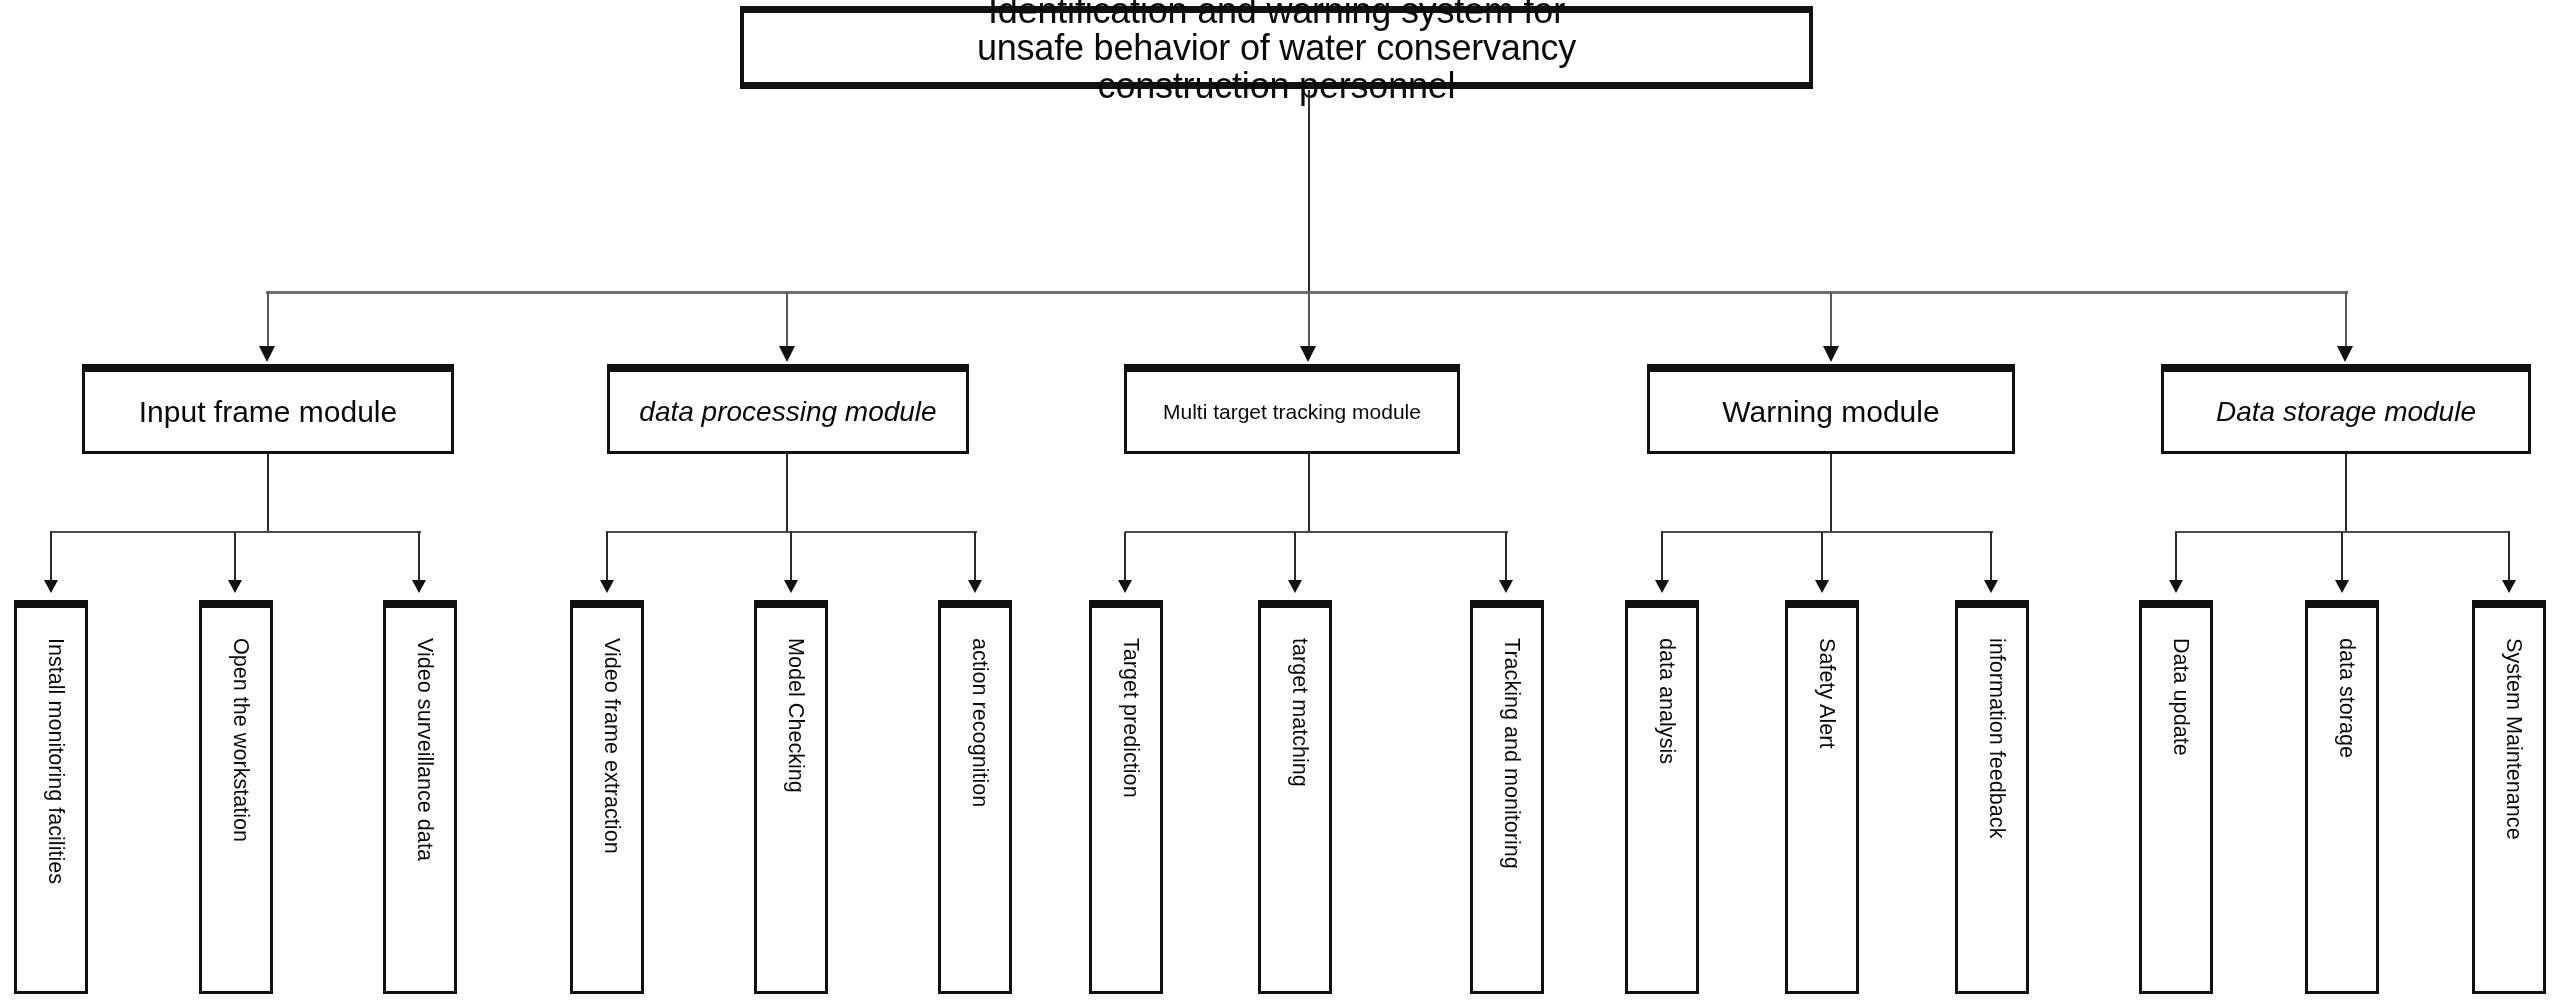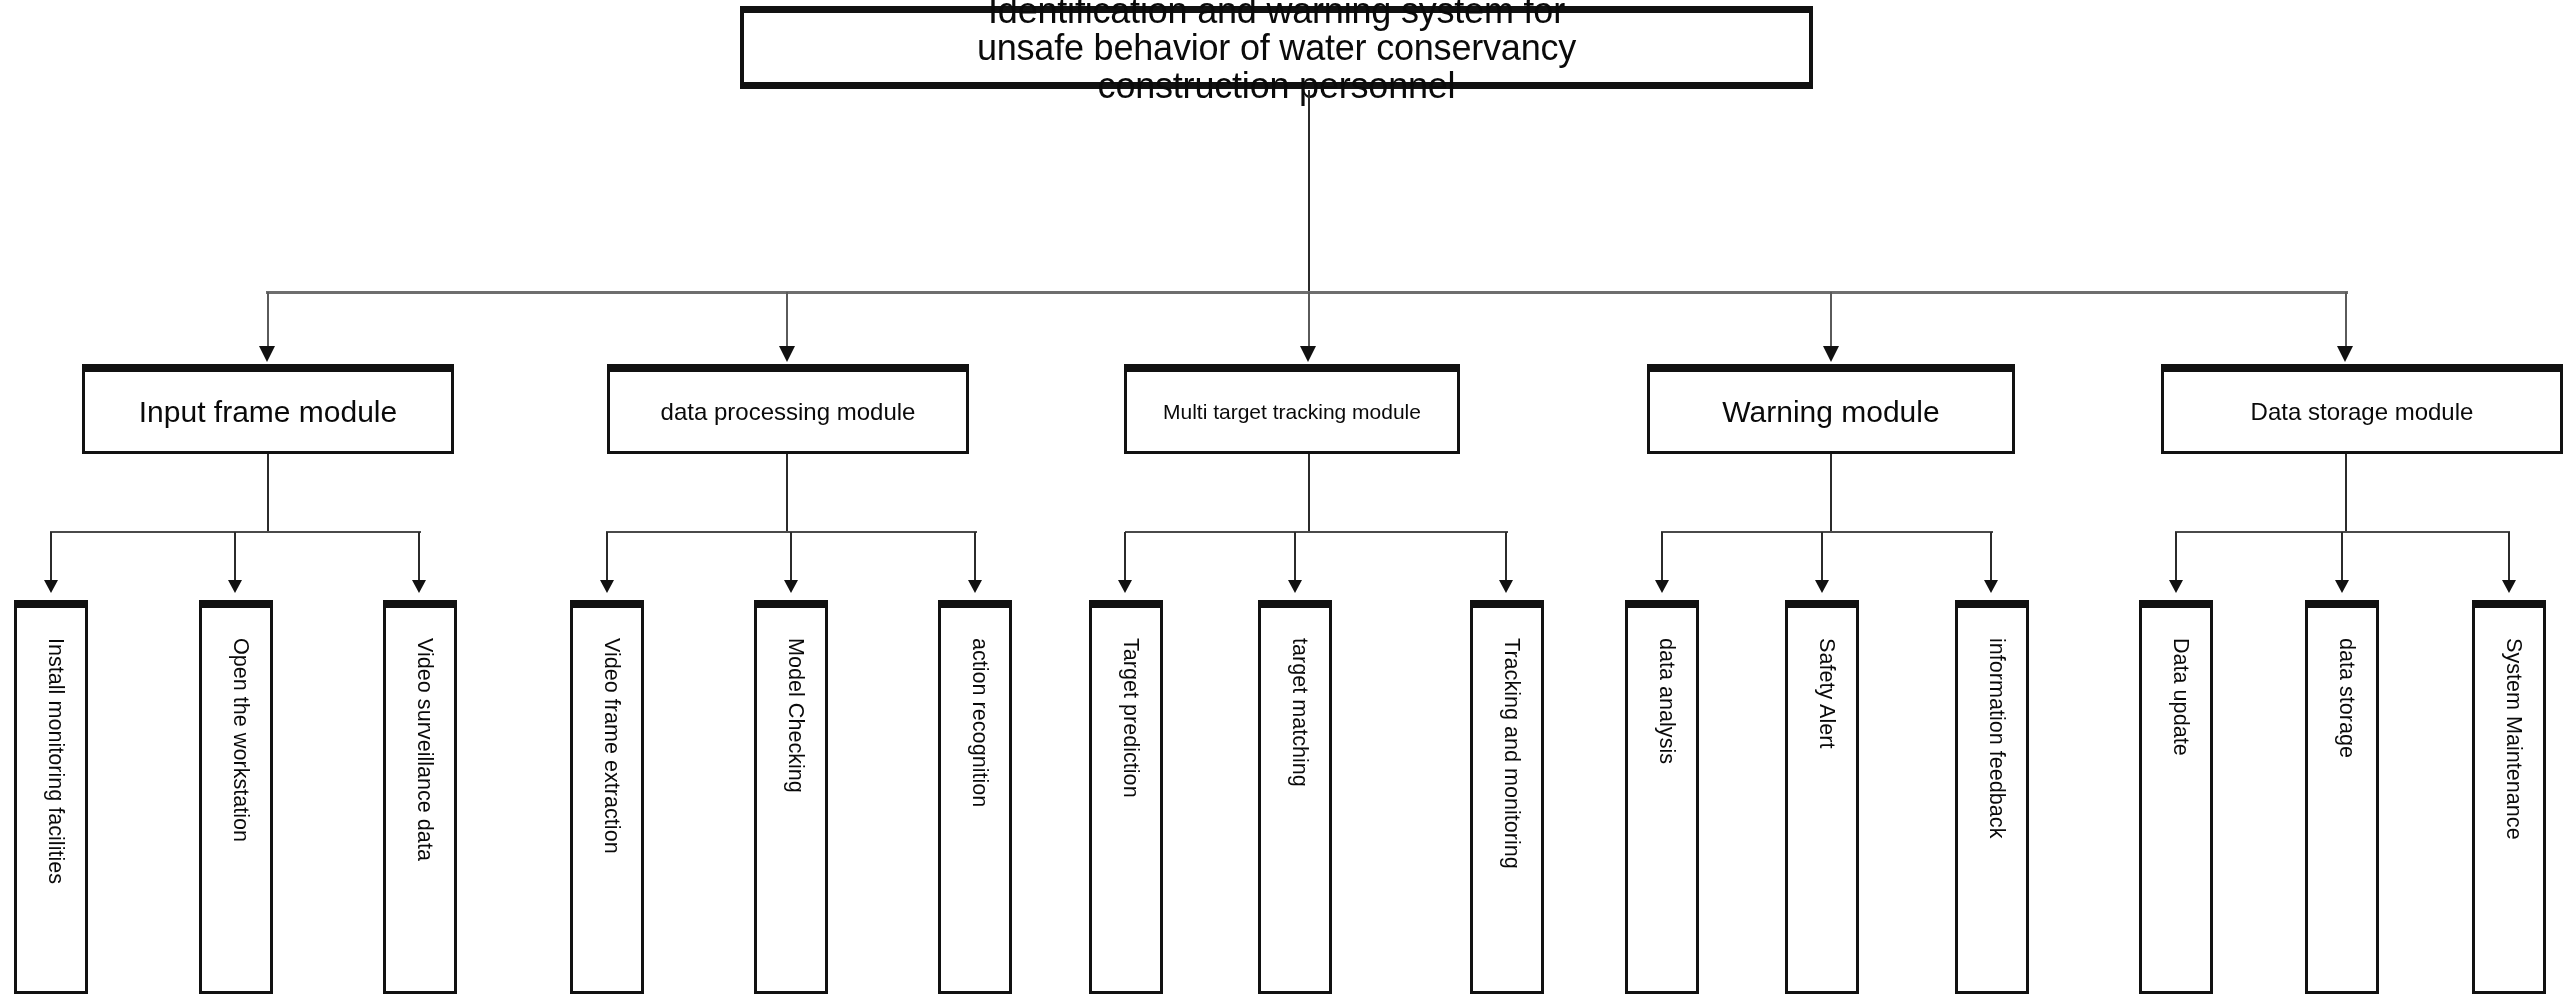--- a/index.html
+++ b/index.html
@@ -13,21 +13,21 @@
   
   #root-box{left:740px;top:6.4px;width:1073px;height:83px;border-width:4px;border-top-width:7.2px;
             border-bottom-width:7.2px;}
   #root-box .label{font-size:36px;line-height:1.04;text-align:center;letter-spacing:-0.2px;
             font-family:"Liberation Sans",sans-serif;white-space:pre-line;}
 
   
   .module{top:364px;height:90px;border-width:3.2px;border-top-width:8.8px;}
   .module .label{font-size:0px;text-align:center;white-space:nowrap;}
   .module .label{font-size:30px;}
-  .module.m-small .label{font-size:24px;}
+  .module.m-small .label{font-size:28px;font-style:italic;}
   .module.m-xsmall .label{font-size:21px;}
 
   
   .leaf{top:600px;width:74px;height:394px;border-width:3.2px;border-top-width:8.8px;
         align-items:flex-start;justify-content:center;overflow:hidden;}
   .leaf .vlabel{display:block;font-size:21.6px;white-space:nowrap;line-height:1;
         transform:rotate(90deg);transform-origin:left top;position:absolute;
         left:50px;top:30px;letter-spacing:0px;}
 
   
@@ -76,21 +76,21 @@
   </div>
   <div class="box module m-small" style="left:607px;width:362px;">
     <span class="label">data processing module</span>
   </div>
   <div class="box module m-xsmall" style="left:1124px;width:336px;">
     <span class="label">Multi target tracking module</span>
   </div>
   <div class="box module" style="left:1647px;width:368px;">
     <span class="label">Warning module</span>
   </div>
-  <div class="box module m-small" style="left:2161px;width:402px;">
+  <div class="box module m-small" style="left:2161px;width:370px;">
     <span class="label">Data storage module</span>
   </div>
 
   <div class="vline" style="left: 267px; top: 454px; height: 78px;"></div>
   <div class="hbus dark" style="left: 50px; top: 531px; width: 371px;"></div>
   <div class="vline" style="left: 50px; top: 532px; height: 50px;"></div>
   <div class="arrow small" style="left: 44px; top: 580px;"></div>
   <div class="vline" style="left: 234px; top: 532px; height: 50px;"></div>
   <div class="arrow small" style="left: 228px; top: 580px;"></div>
   <div class="vline" style="left: 418px; top: 532px; height: 50px;"></div>

